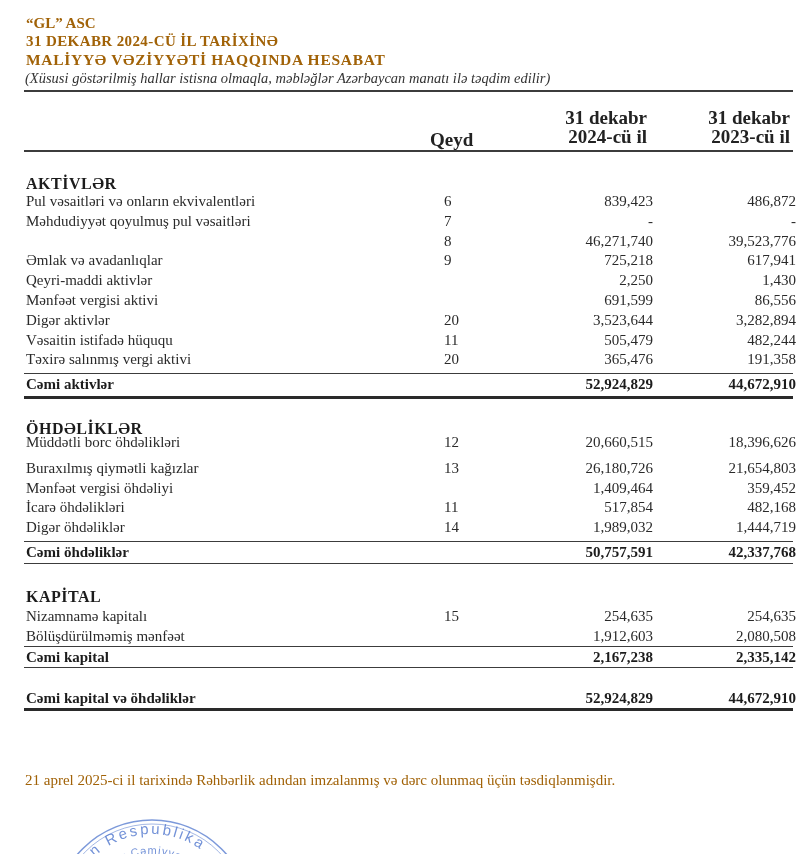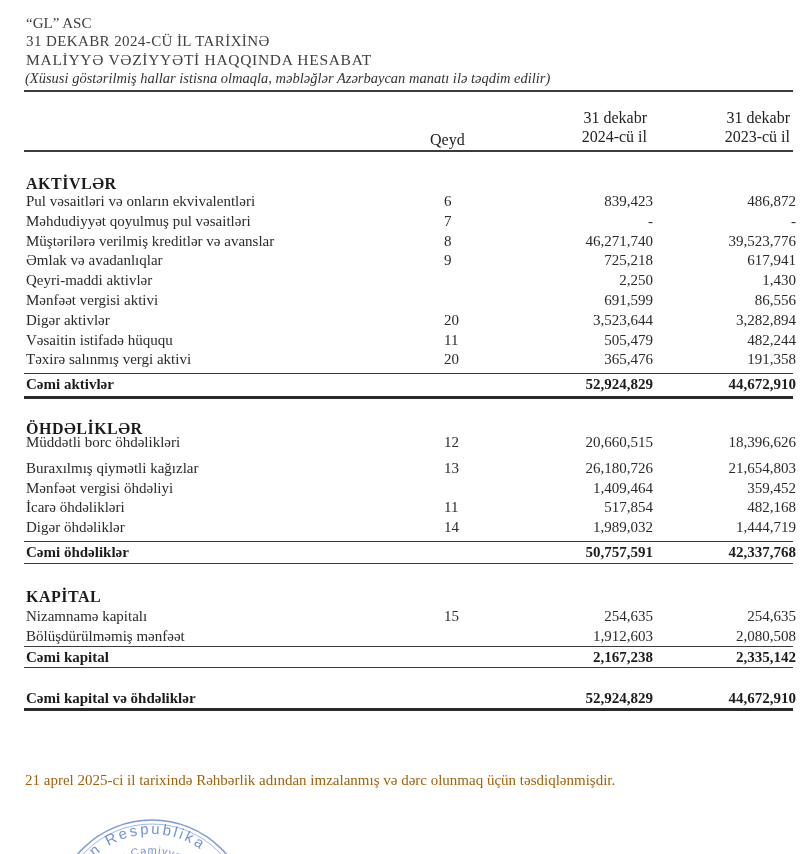--- a/index.html
+++ b/index.html
@@ -16,22 +16,22 @@
       color: #1e1e1e;
     }
     .page {
       position: absolute;
       left: 0; top: 0;
       width: 812px; height: 854px;
     }
     .hdr {
       position: absolute;
       left: 26px;
-      font-weight: normal;
-      color: #404040;
+      font-weight: bold;
+      color: #a16207;
       white-space: nowrap;
     }
     .hdr.l1 { top: 15px; font-size: 15px; }
     .hdr.l2 { top: 33px; font-size: 15px; letter-spacing: 0.4px; }
     .hdr.l3 { top: 51px; font-size: 15.5px; letter-spacing: 0.7px; }
     .subtitle {
       position: absolute;
       left: 25px; top: 70px;
       font-style: italic;
       font-size: 14.5px;
@@ -43,22 +43,22 @@
       left: 24px;
       width: 769px;
       background: #3c3c3c;
     }
     .rule.thin { height: 1px; }
     .rule.mid { height: 1.5px; }
     .rule.thick { height: 2.5px; background: #2a2a2a; }
 
     .colhead {
       position: absolute;
-      font-weight: normal;
-      font-size: 16px;
+      font-weight: bold;
+      font-size: 19px;
       color: #222;
       text-align: right;
       line-height: 19px;
       white-space: nowrap;
     }
     .colhead.qeyd { left: 430px; top: 130px; text-align: left; }
     .colhead.c2024 { right: 165px; top: 108px; }
     .colhead.c2023 { right: 22px; top: 108px; }
 
     .row {
@@ -151,21 +151,20 @@
         <span class="v1">839,423</span>
         <span class="v2">486,872</span>
       </div>
       <div class="row" style="top: 211.8px;">
         <span class="lbl">Məhdudiyyət qoyulmuş pul vəsaitləri</span>
         <span class="note">7</span>
         <span class="v1">-</span>
         <span class="v2">-</span>
       </div>
       <div class="row" style="top: 231.6px;">
-        <span class="lbl">Müştərilərə verilmiş kreditlər və avanslar</span>
         <span class="note">8</span>
         <span class="v1">46,271,740</span>
         <span class="v2">39,523,776</span>
       </div>
       <div class="row" style="top: 251.4px;">
         <span class="lbl">Əmlak və avadanlıqlar</span>
         <span class="note">9</span>
         <span class="v1">725,218</span>
         <span class="v2">617,941</span>
       </div>

